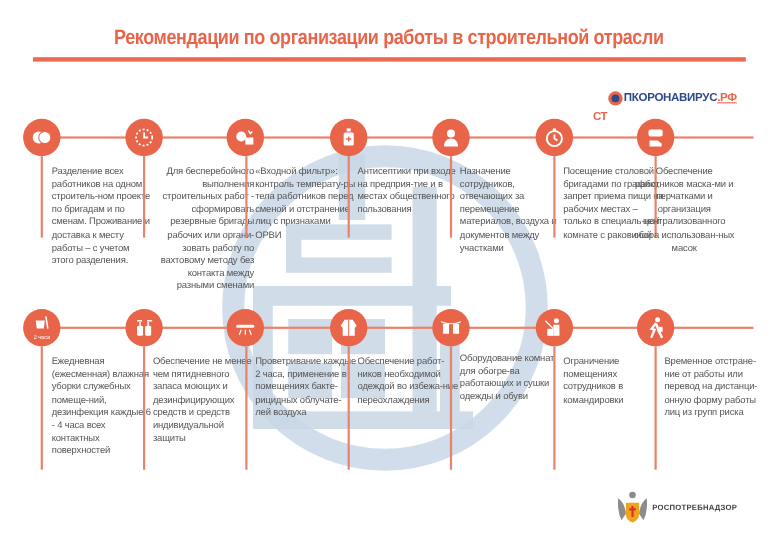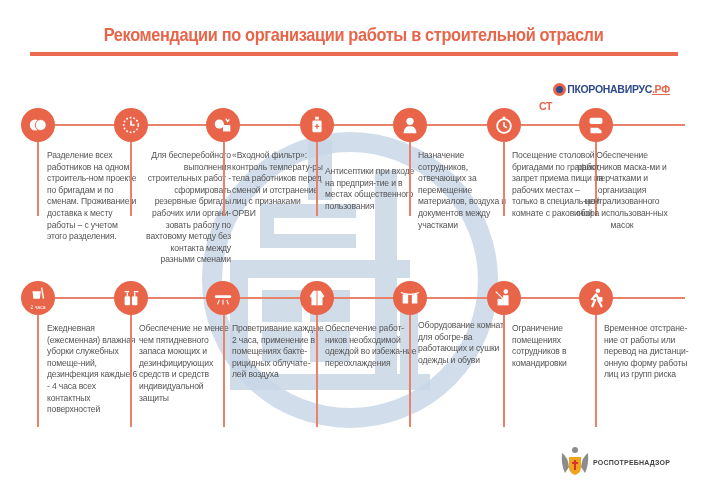--- a/index.html
+++ b/index.html
@@ -115,21 +115,21 @@
 
 <div>
   <div class="circle" style="left:300px;top:108px;">
     <svg viewBox="0 0 24 24">
         <rect x="10" y="3" width="4" height="3" fill="#fff"></rect>
         <rect x="7" y="7" width="10" height="13" rx="1.5" fill="#fff"></rect>
         <path d="M12 11v5M9.5 13.5h5" stroke="#e8654a" stroke-width="1.4"></path>
       </svg>
   </div>
   <div class="vline" style="left:316px;top:142px;height:74px;"></div>
-  <div class="text" style="left:325px;top:150px;margin-top:16px;">Антисептики при входе на предприя-тие и в местах общественного пользования</div>
+  <div class="text" style="left:325px;top:150px;">Антисептики при входе на предприя-тие и в местах общественного пользования</div>
 </div>
 
 <div>
   <div class="circle" style="left:393px;top:108px;">
     <svg viewBox="0 0 24 24">
         <circle cx="12" cy="8" r="4" fill="#fff"></circle>
         <path d="M5 21c0-5 3-8 7-8s7 3 7 8z" fill="#fff"></path>
       </svg>
   </div>
   <div class="vline" style="left:409px;top:142px;height:74px;"></div>

